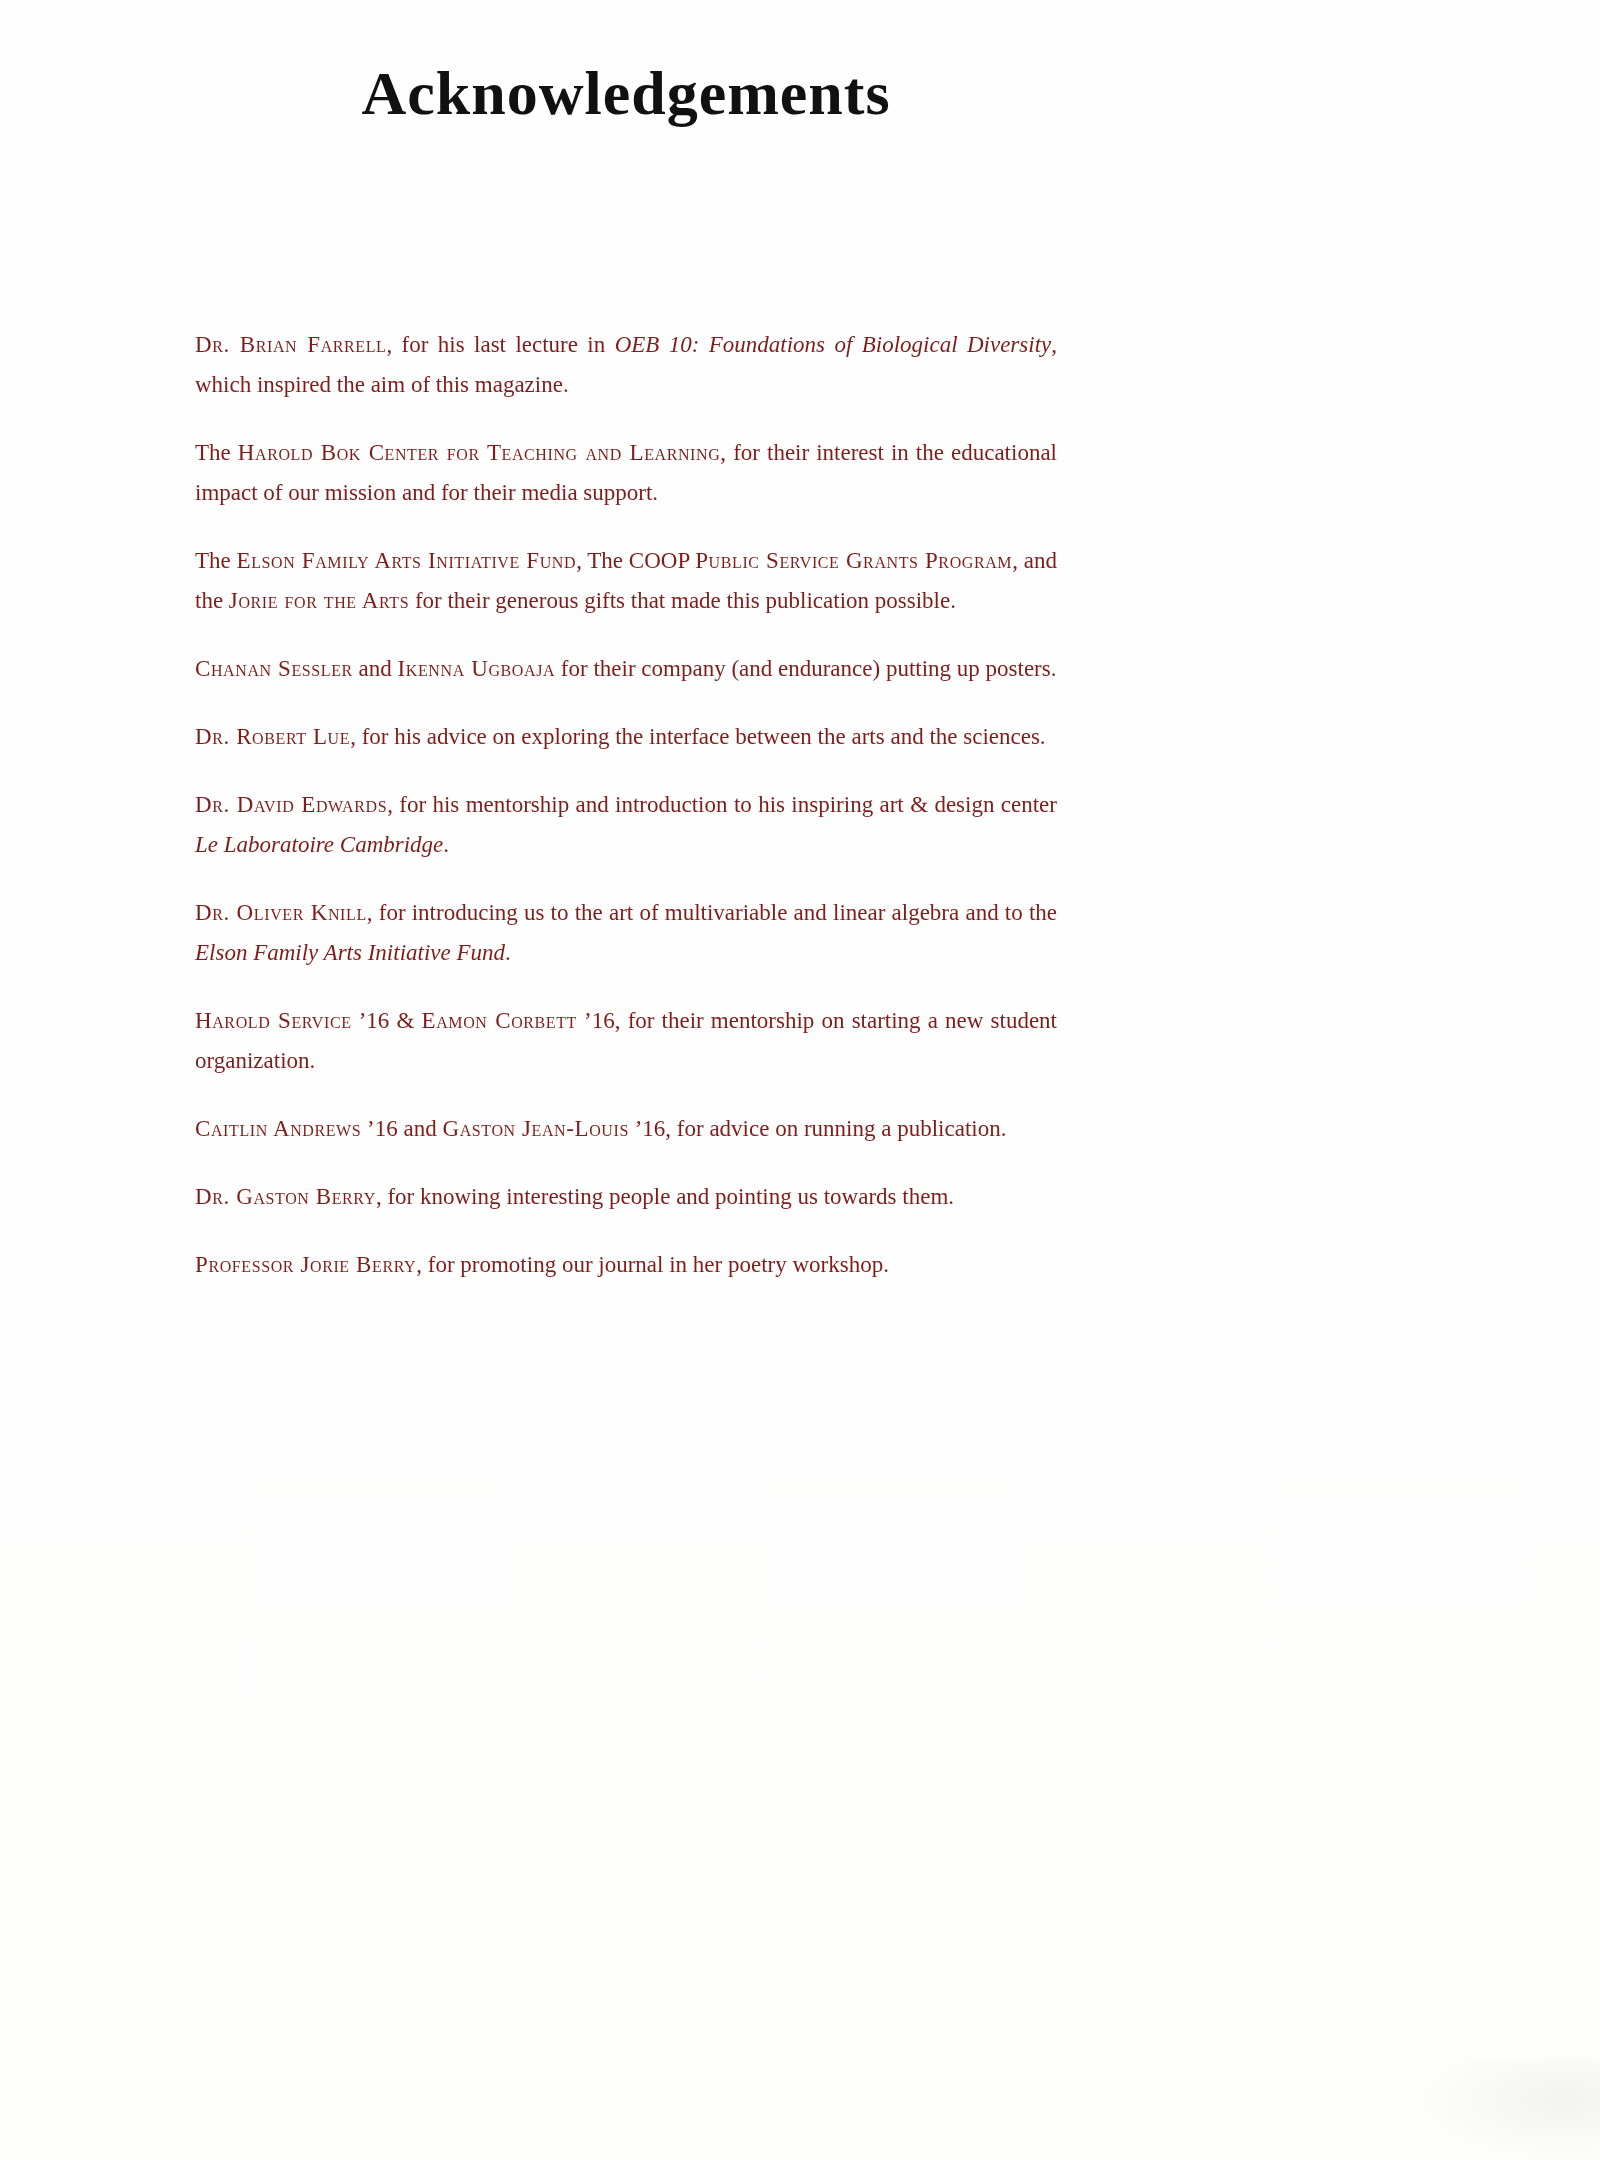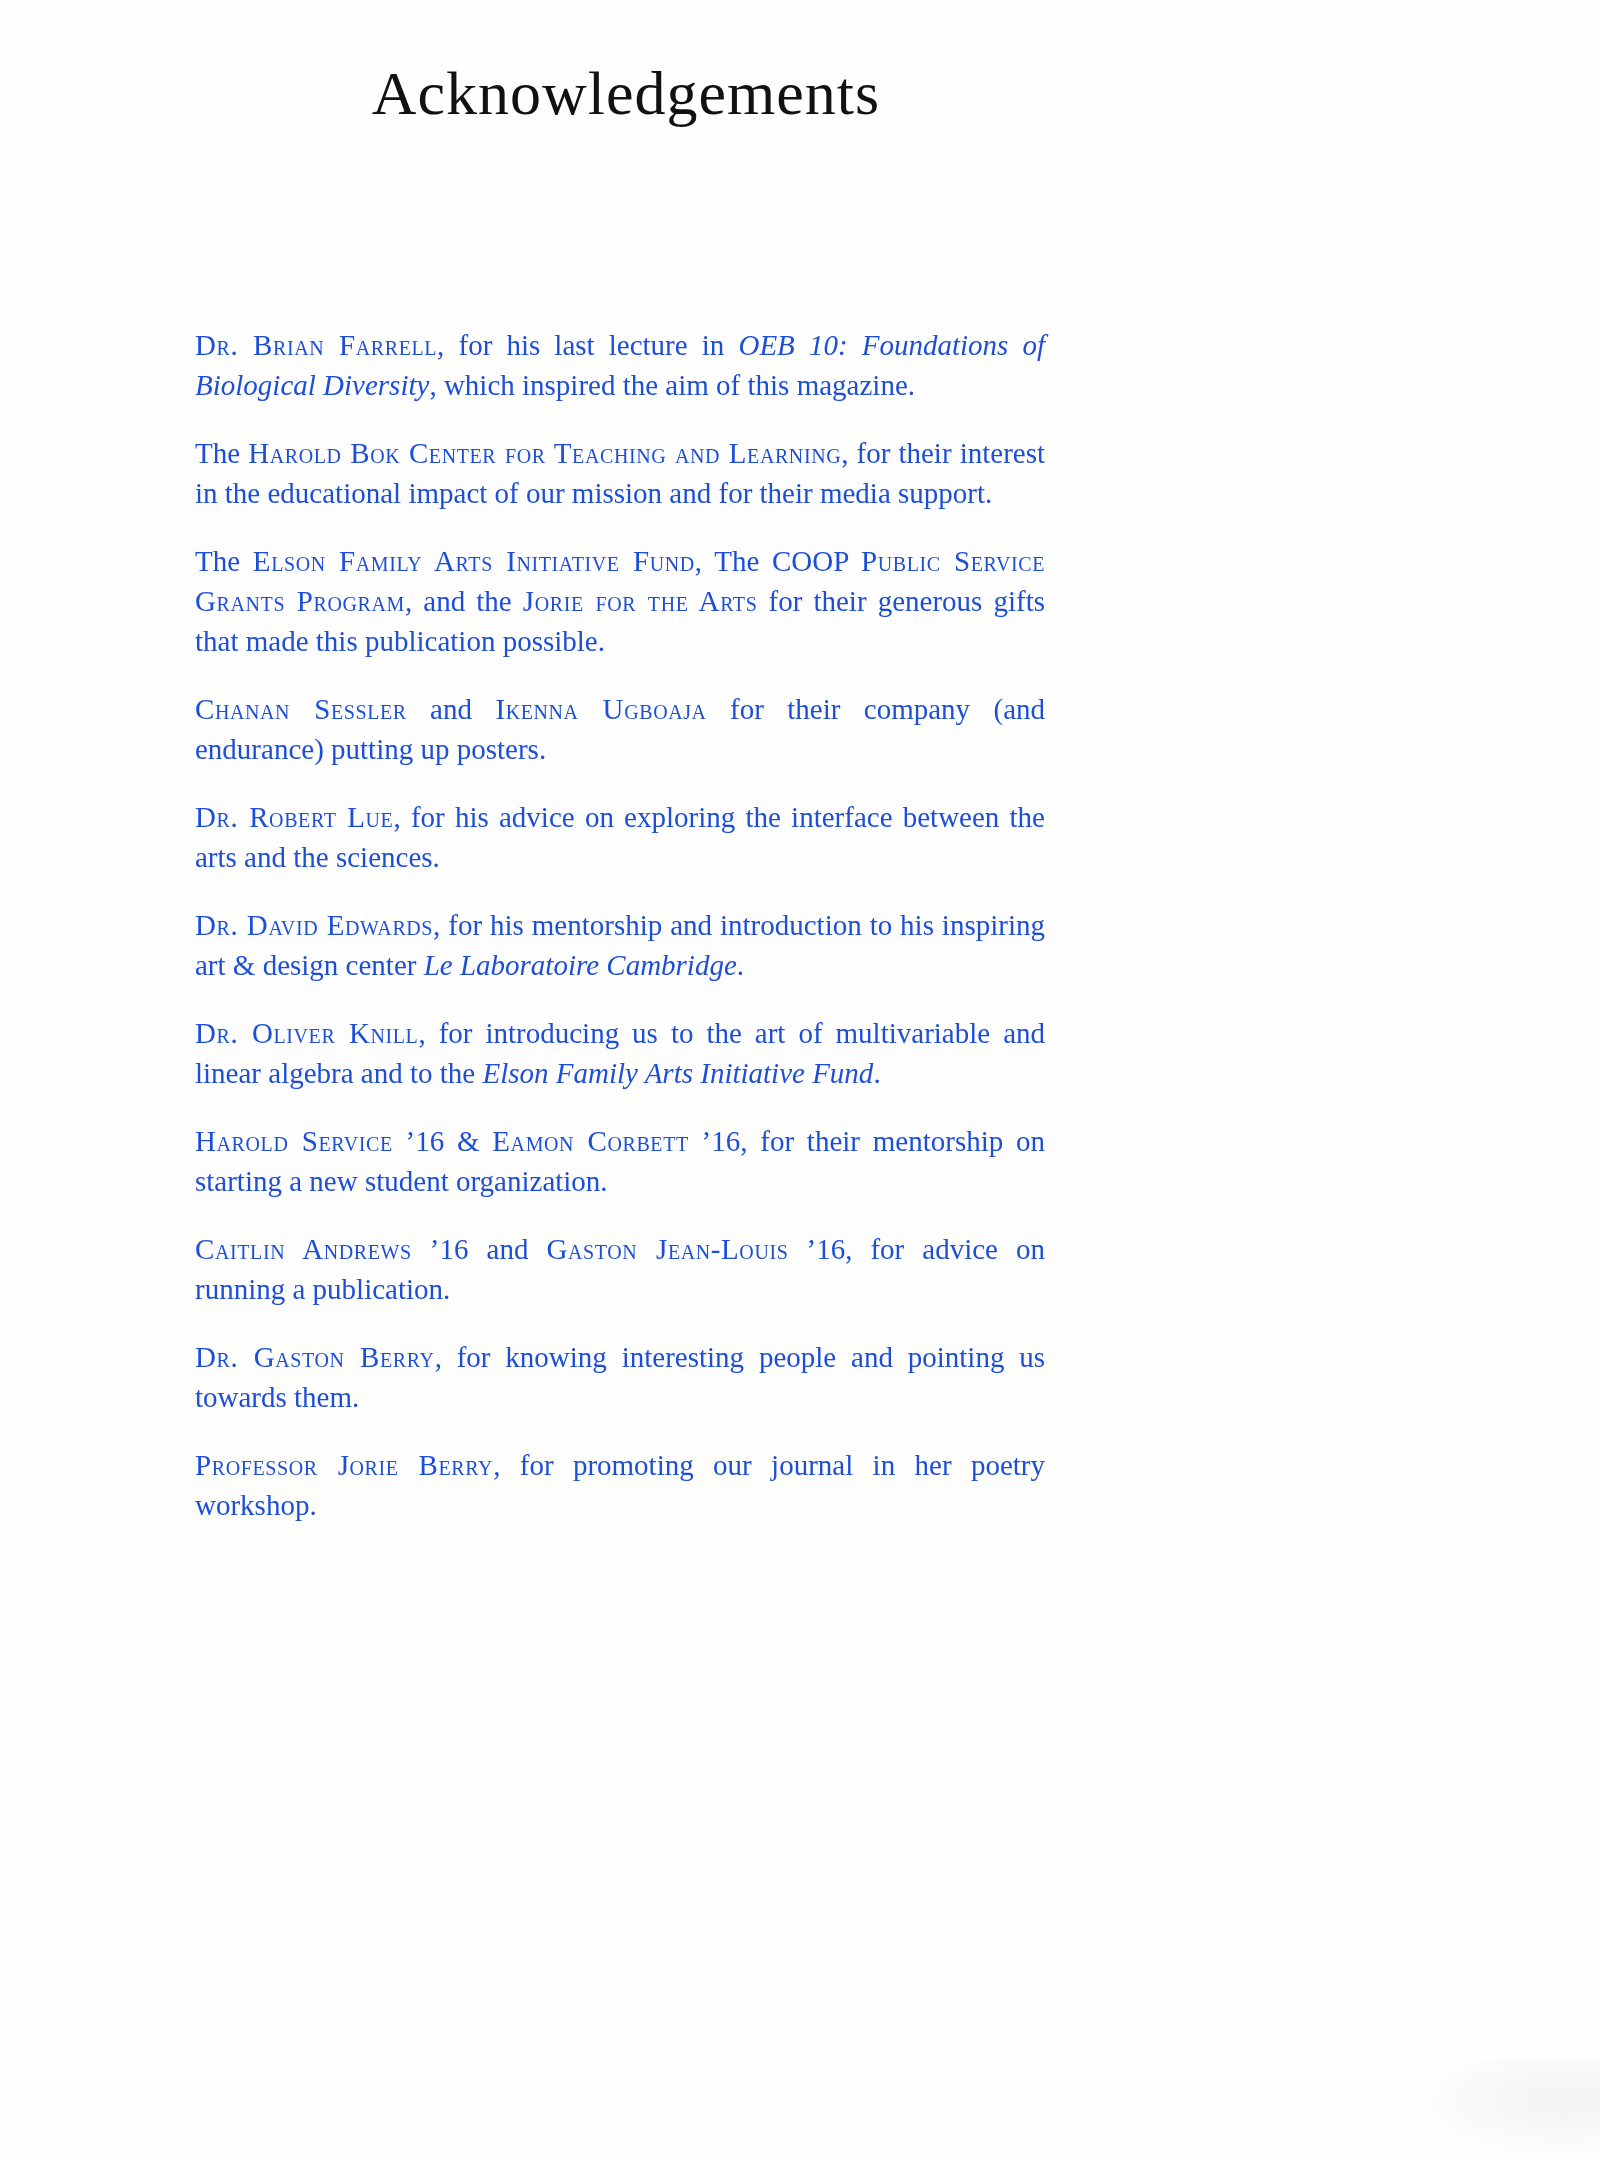--- a/index.html
+++ b/index.html
@@ -20,34 +20,34 @@
     position: absolute;
     left: 195px;
     top: 0;
     width: 862px;
   }
   .doc-title {
     margin-top: 58px;
     margin-bottom: 0;
     text-align: center;
     font-size: 62px;
-    font-weight: normal;
+    font-weight: bold;
     letter-spacing: 1px;
     color: #111111;
     font-stretch: condensed;
   }
   .ack-list {
     margin-top: 196px;
   }
   .ack-list p {
-    margin: 0 12px 28px 0;
-    font-size: 29px;
+    margin: 0 0 28px 0;
+    font-size: 23px;
     line-height: 40px;
     text-align: justify;
-    color: #1d4ed8;
+    color: #7f1d1d;
   }
   .ack-list p span.sc {
     font-variant: small-caps;
     font-variant-caps: small-caps;
     letter-spacing: 0.6px;
   }
   .ack-list p span.it {
     font-style: italic;
   }
   

